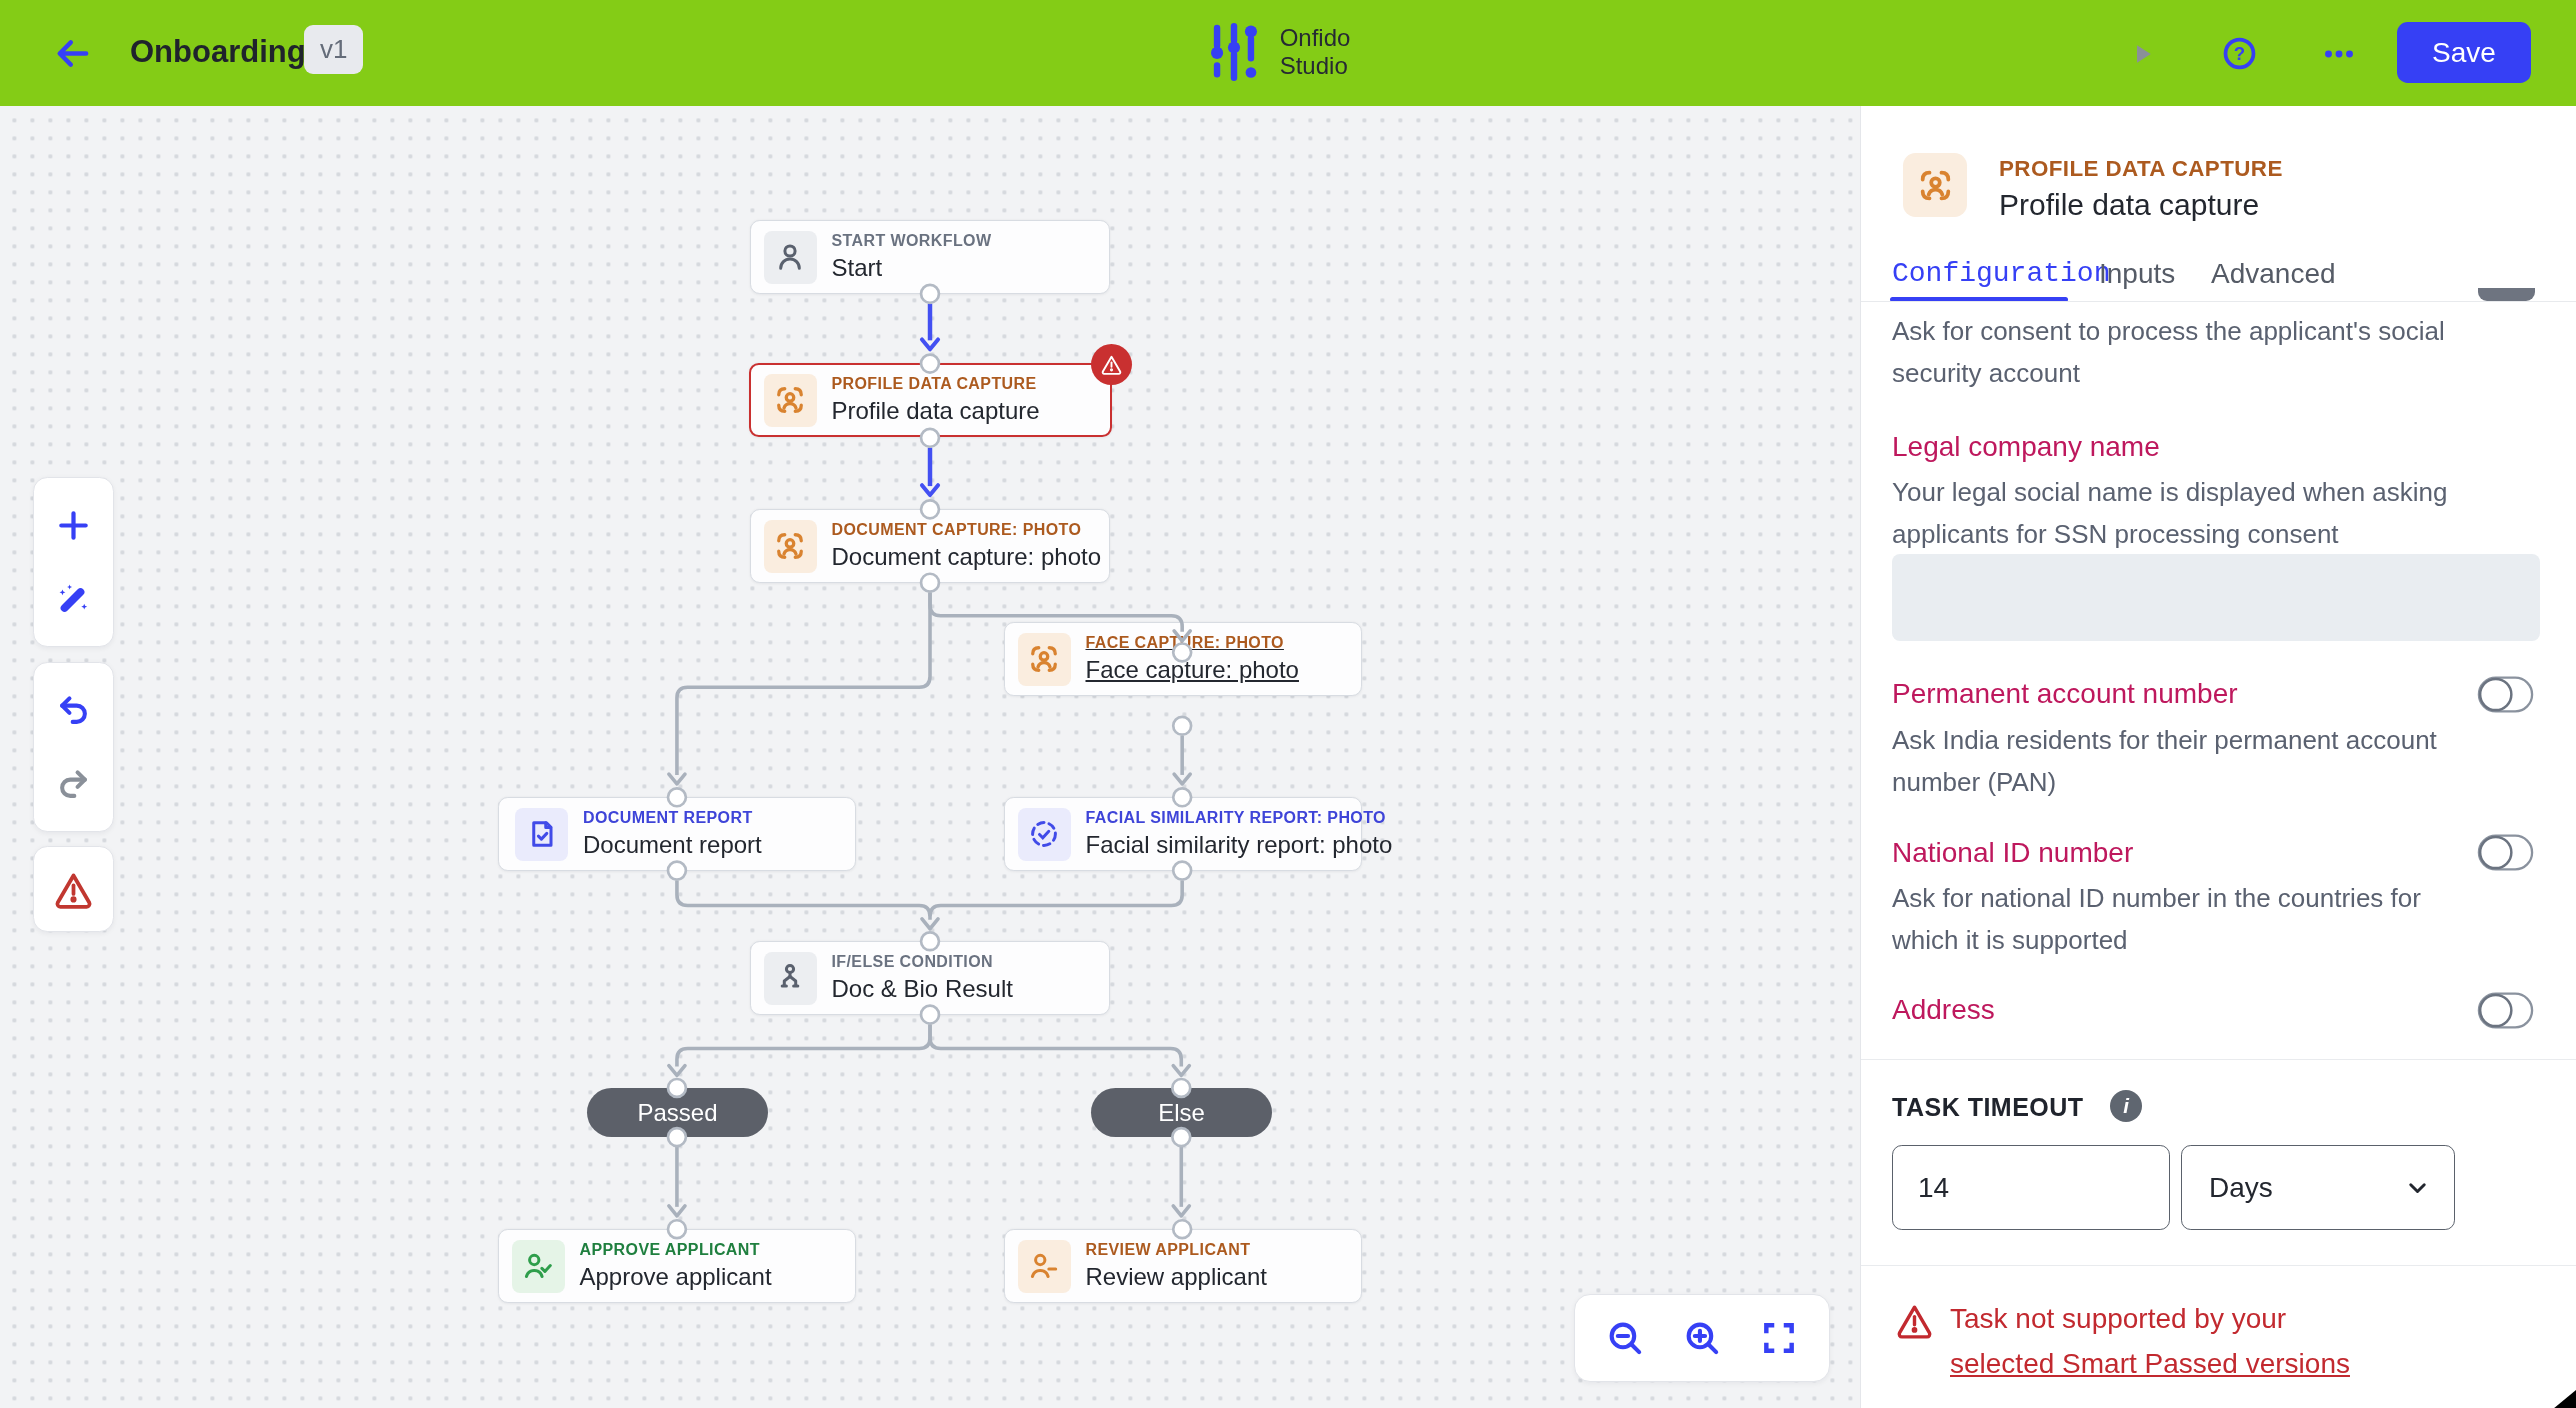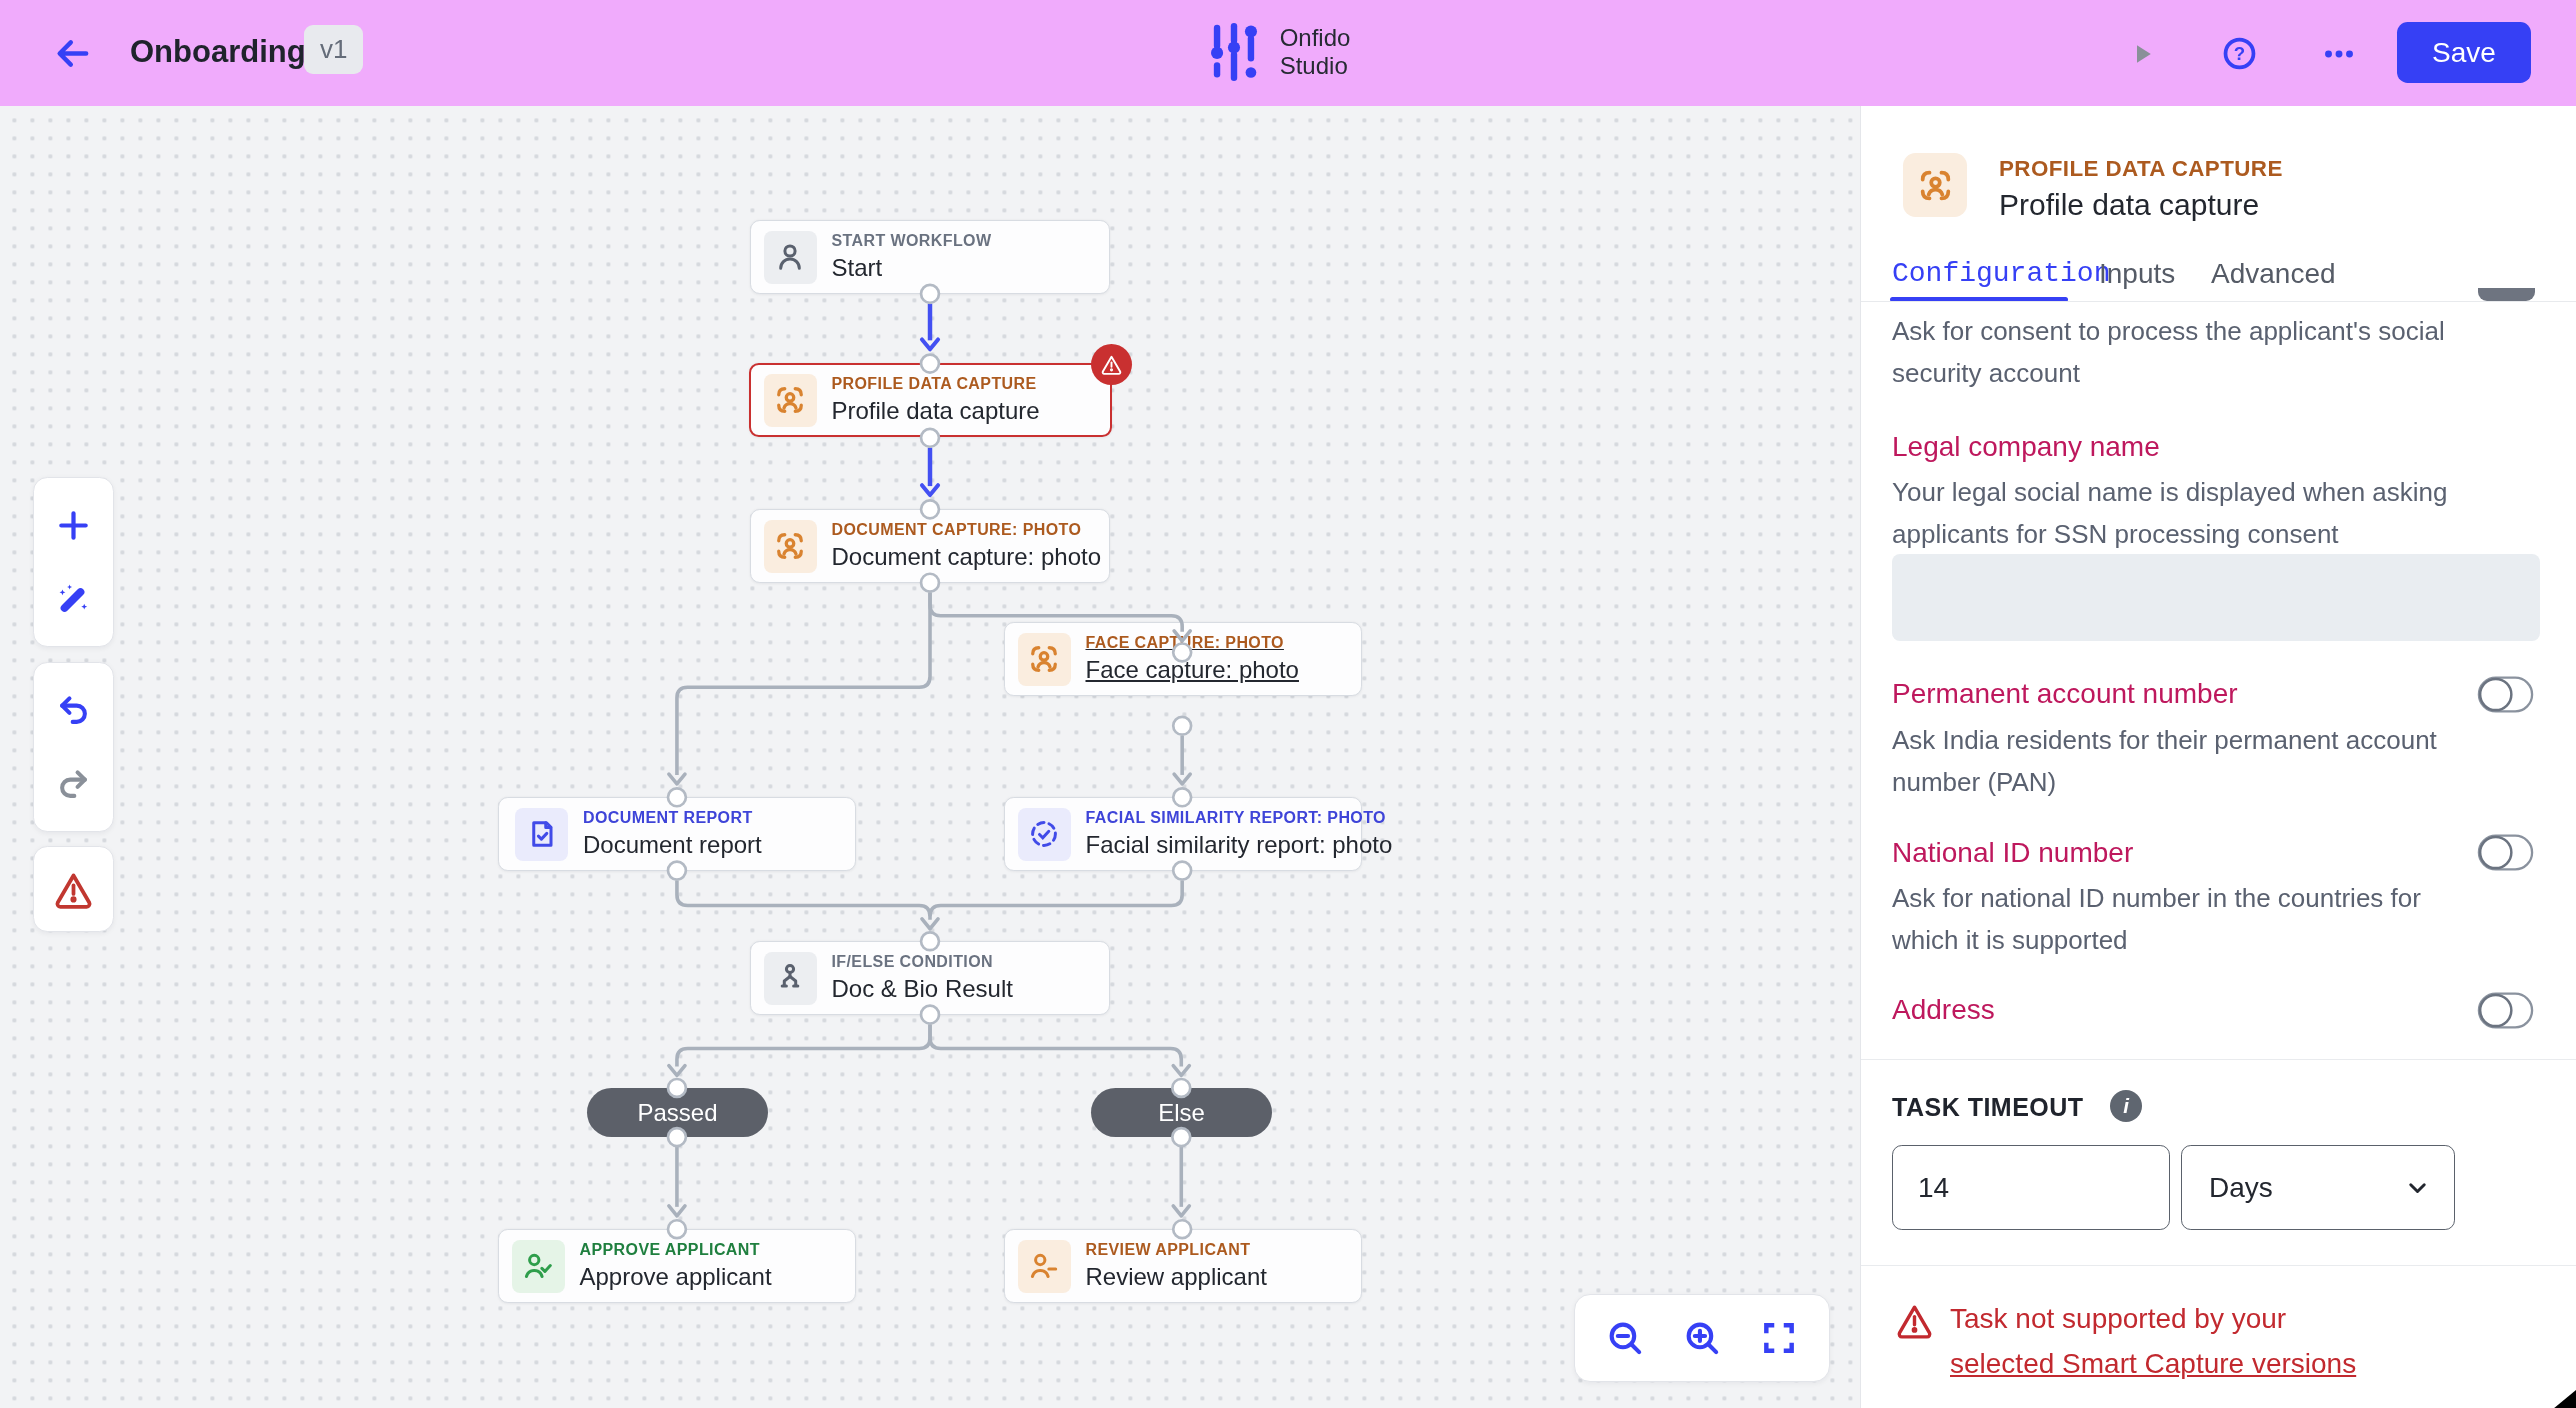--- a/index.html
+++ b/index.html
@@ -1,21 +1,21 @@
 <!DOCTYPE html>
 <html style="font-size:14.3px"><head>
 <meta charset="utf-8">
 <style>
   html,body{margin:0;padding:0;background:#e9eaec;}
   *{box-sizing:border-box;}
   .app{position:relative;width:2576px;height:1409px;overflow:hidden;
        font-family:"Liberation Sans",sans-serif;background:#F2F3F5;color:#23272F;}
 
   
-  .topbar{position:absolute;left:0;top:0;width:2576px;height:106px;background:#f0abfc;z-index:30;}
+  .topbar{position:absolute;left:0;top:0;width:2576px;height:106px;background:#84cc16;z-index:30;}
   .back-btn{position:absolute;left:47px;top:29.5px;width:50px;height:47px;display:flex;align-items:center;justify-content:center;cursor:pointer;}
   .wf-title{position:absolute;left:130px;top:34px;font-size:31px;font-weight:700;color:#1F232C;}
   .ver-badge{position:absolute;left:304px;top:25px;background:#E8EAEE;border-radius:9px;padding:9px 16px;font-size:26px;color:#646C79;}
   .logo{position:absolute;left:1208px;top:19px;display:flex;align-items:center;gap:19.7px;}
   .logo-text{font-size:24px;line-height:28px;color:#262A33;}
   .hdr-icon{position:absolute;top:30px;width:47px;height:47px;display:flex;align-items:center;justify-content:center;cursor:pointer;}
   .save-btn{position:absolute;left:2397px;top:22.4px;width:134px;height:61px;background:#3640F5;border:none;border-radius:10.7px;
             color:#fff;font-size:28px;font-family:"Liberation Sans",sans-serif;cursor:pointer;}
 
   
@@ -464,19 +464,19 @@
 
     <div class="perr-icon">
       <svg width="39" height="39" viewBox="0 0 24 24" fill="none" stroke="#C2292F" stroke-width="2.1" stroke-linecap="round" stroke-linejoin="round">
         <path d="M12 3.8 L21.2 19.6 a1.7 1.7 0 0 1 -1.5 2.5 H4.3 a1.7 1.7 0 0 1 -1.5 -2.5 Z"></path>
         <path d="M12 9.6 V14.6"></path>
           <circle cx="12" cy="17.8" r="0.7" fill="#C2292F"></circle>
       </svg>
     </div>
     <div class="perr">
       <div>Task not supported by your</div>
-      <a>selected Smart Capture versions</a>
+      <a>selected Smart Passed versions</a>
     </div>
   </aside>
 
   <div class="cursor-wedge"></div>
 </div>
 
 
 </body></html>

